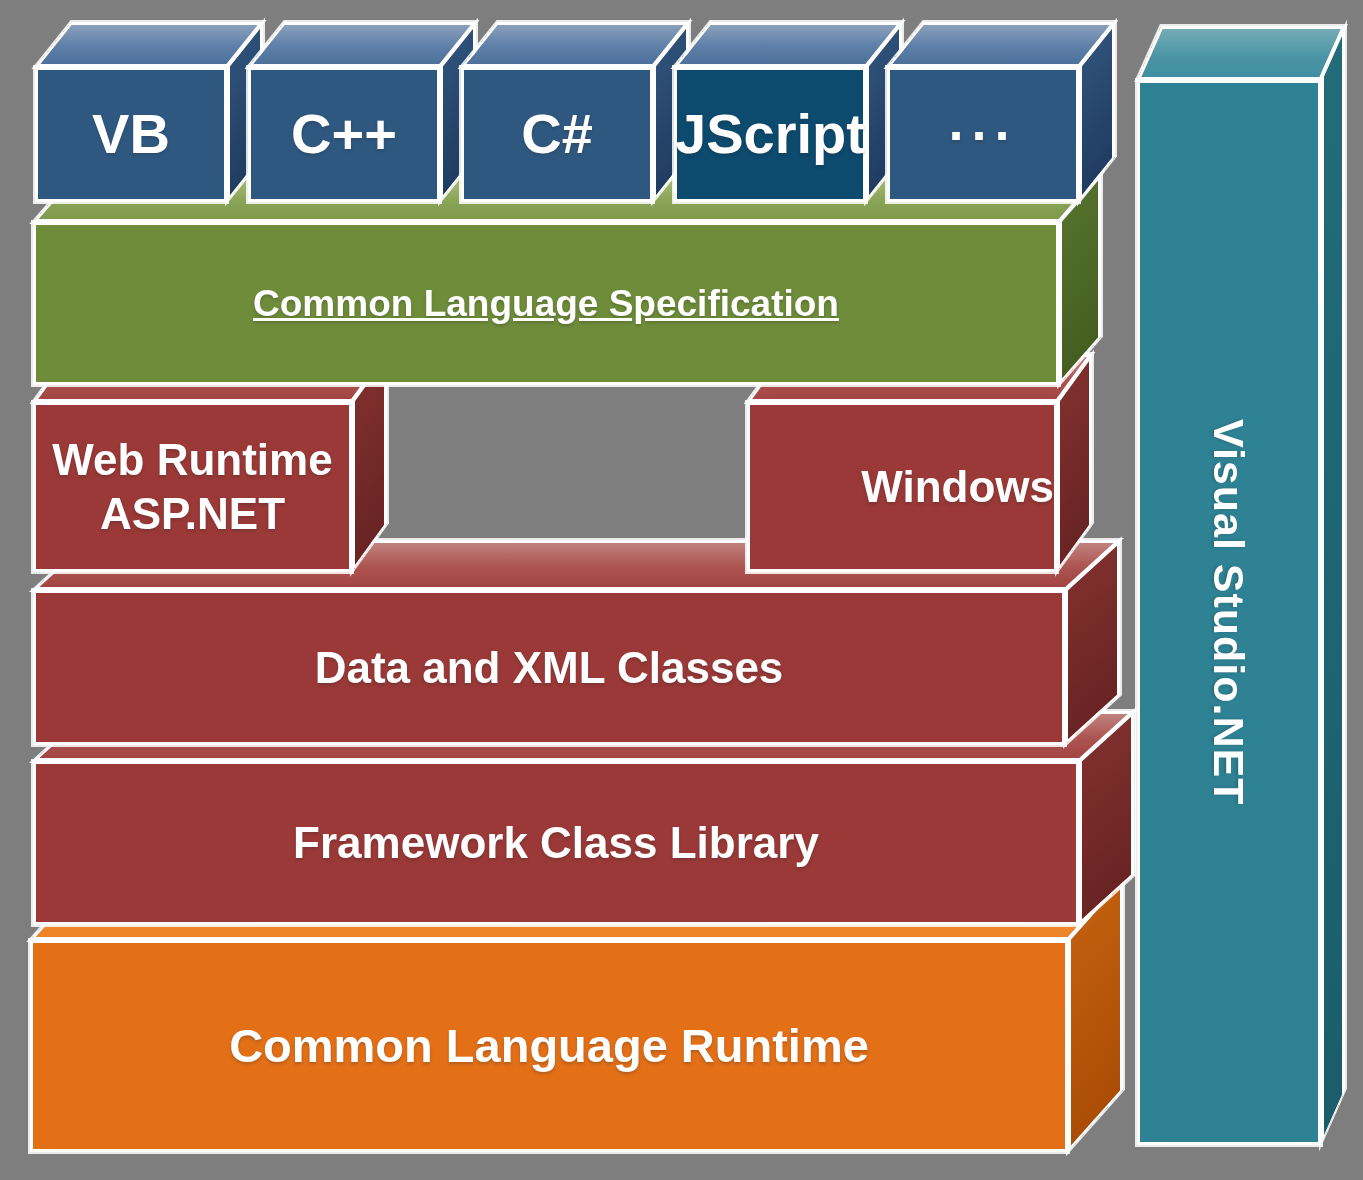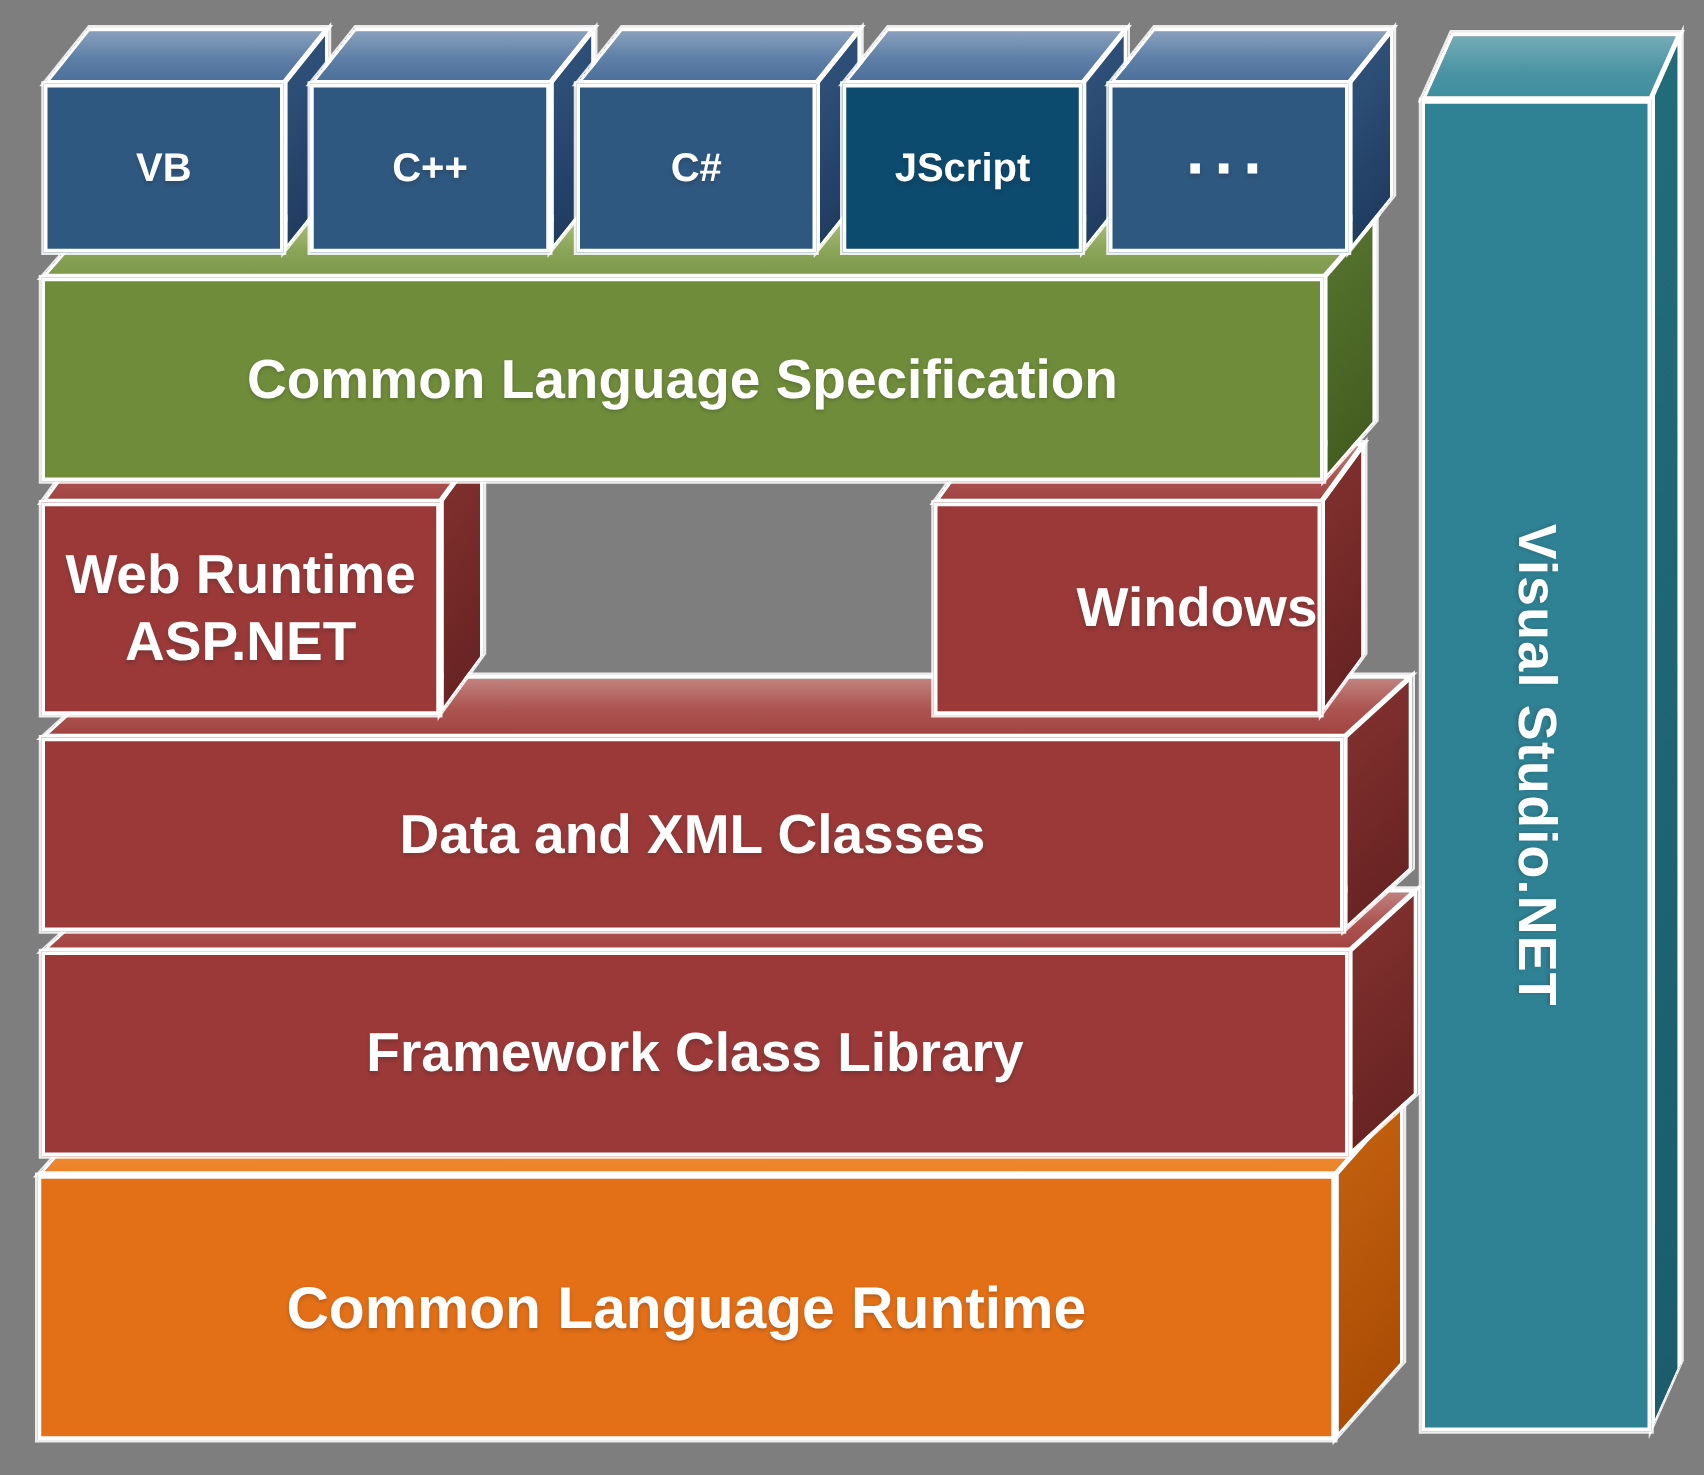--- a/index.html
+++ b/index.html
@@ -23,52 +23,52 @@
   .lbl{
     color:#ffffff;font-weight:bold;line-height:1.22;
     text-shadow:0 2px 3px rgba(40,40,40,0.25);
   }
 
   
   .blue{--d:36px;--v:45px;}
   .blue .top{transform:skewX(-38.7deg);background:linear-gradient(180deg,#8AA0BC 0%,#5D7FA8 55%,#4E719B 100%);}
   .blue .side{transform:skewY(-51.3deg);background:linear-gradient(180deg,#2E5078 0%,#203C61 100%);}
   .blue .front{background:#2F5880;}
-  .blue .lbl{font-size:32px;}
+  .blue .lbl{font-size:56px;}
   .b-vb  {left:35px; top:67px;width:192px;height:135px;z-index:70;}
   .b-cpp {left:248px;top:67px;width:192px;height:135px;z-index:70;}
   .b-cs  {left:461px;top:67px;width:192px;height:135px;z-index:70;}
   .b-js  {left:674px;top:67px;width:192px;height:135px;z-index:70;}
   .b-dots{left:887px;top:67px;width:192px;height:135px;z-index:70;}
   .b-dots .lbl{font-size:54px;letter-spacing:5px;line-height:1;}
 
   
   .green{--d:42px;--v:48px;}
   .green .top{transform:skewX(-41.2deg);background:linear-gradient(180deg,#A8BC7B 0%,#8AA458 55%,#7E9A4B 100%);}
   .green .side{transform:skewY(-48.8deg);background:linear-gradient(180deg,#53702C 0%,#445E20 100%);}
   .green .front{background:#6E8C39;}
-  .green .lbl{font-size:44px;}
+  .green .lbl{font-size:37px;text-decoration:underline;}
   .b-cls{left:33px;top:222px;width:1026px;height:163px;z-index:60;}
 
   
   .red{--d:35px;--v:48px;}
   .red .top{transform:skewX(-36.1deg);background:linear-gradient(180deg,#C0827E 0%,#AC5451 55%,#A34442 100%);}
   .red .side{transform:skewY(-53.9deg);background:linear-gradient(180deg,#7E2F2D 0%,#692423 100%);}
   .red .front{background:#9A3938;}
   .red .lbl{font-size:44px;}
   .b-ws  {left:33px; top:402px;width:319px;height:170px;z-index:50;}
   .b-wf  {left:388px;top:402px;width:297px;height:170px;z-index:50;}
   .b-winf{left:747px;top:402px;width:310px;height:170px;z-index:50;}
 
   .redbar{--d:55px;--v:50px;}
   .redbar .top{transform:skewX(-47.7deg);background:linear-gradient(180deg,#C0827E 0%,#AC5451 55%,#A34442 100%);}
   .redbar .side{transform:skewY(-42.3deg);background:linear-gradient(180deg,#7E2F2D 0%,#692423 100%);}
   .redbar .front{background:#9A3938;}
   .redbar .lbl{font-size:44px;}
-  .b-dx {left:33px;top:590px;width:1032px;height:155px;z-index:40;padding-left:10px;}
+  .b-dx {left:33px;top:590px;width:1032px;height:155px;z-index:40;}
   .b-fcl{left:33px;top:761px;width:1032px;height:164px;z-index:30;padding-left:14px;}
 
   
   .orange{--d:55px;--v:62px;}
   .orange .top{transform:skewX(-41.6deg);background:linear-gradient(180deg,#F4A158 0%,#EF8C33 55%,#EC8328 100%);}
   .orange .side{transform:skewY(-48.4deg);background:linear-gradient(180deg,#C05E0E 0%,#AB4D05 100%);}
   .orange .front{background:#E36F17;}
   .orange .lbl{font-size:47px;}
   .b-clr{left:30px;top:940px;width:1038px;height:212px;z-index:20;}
 

